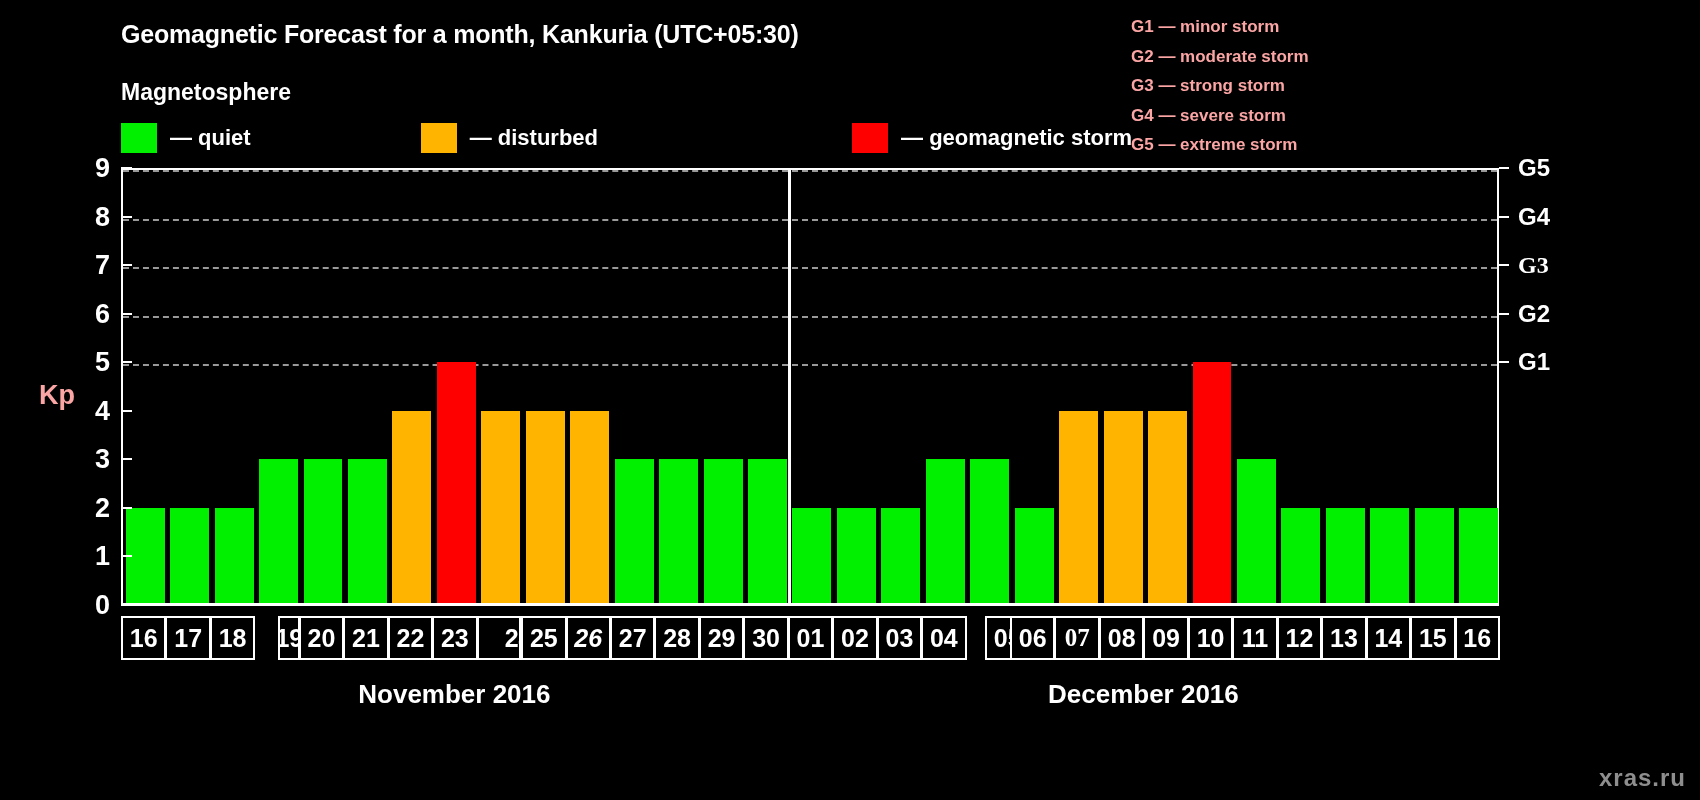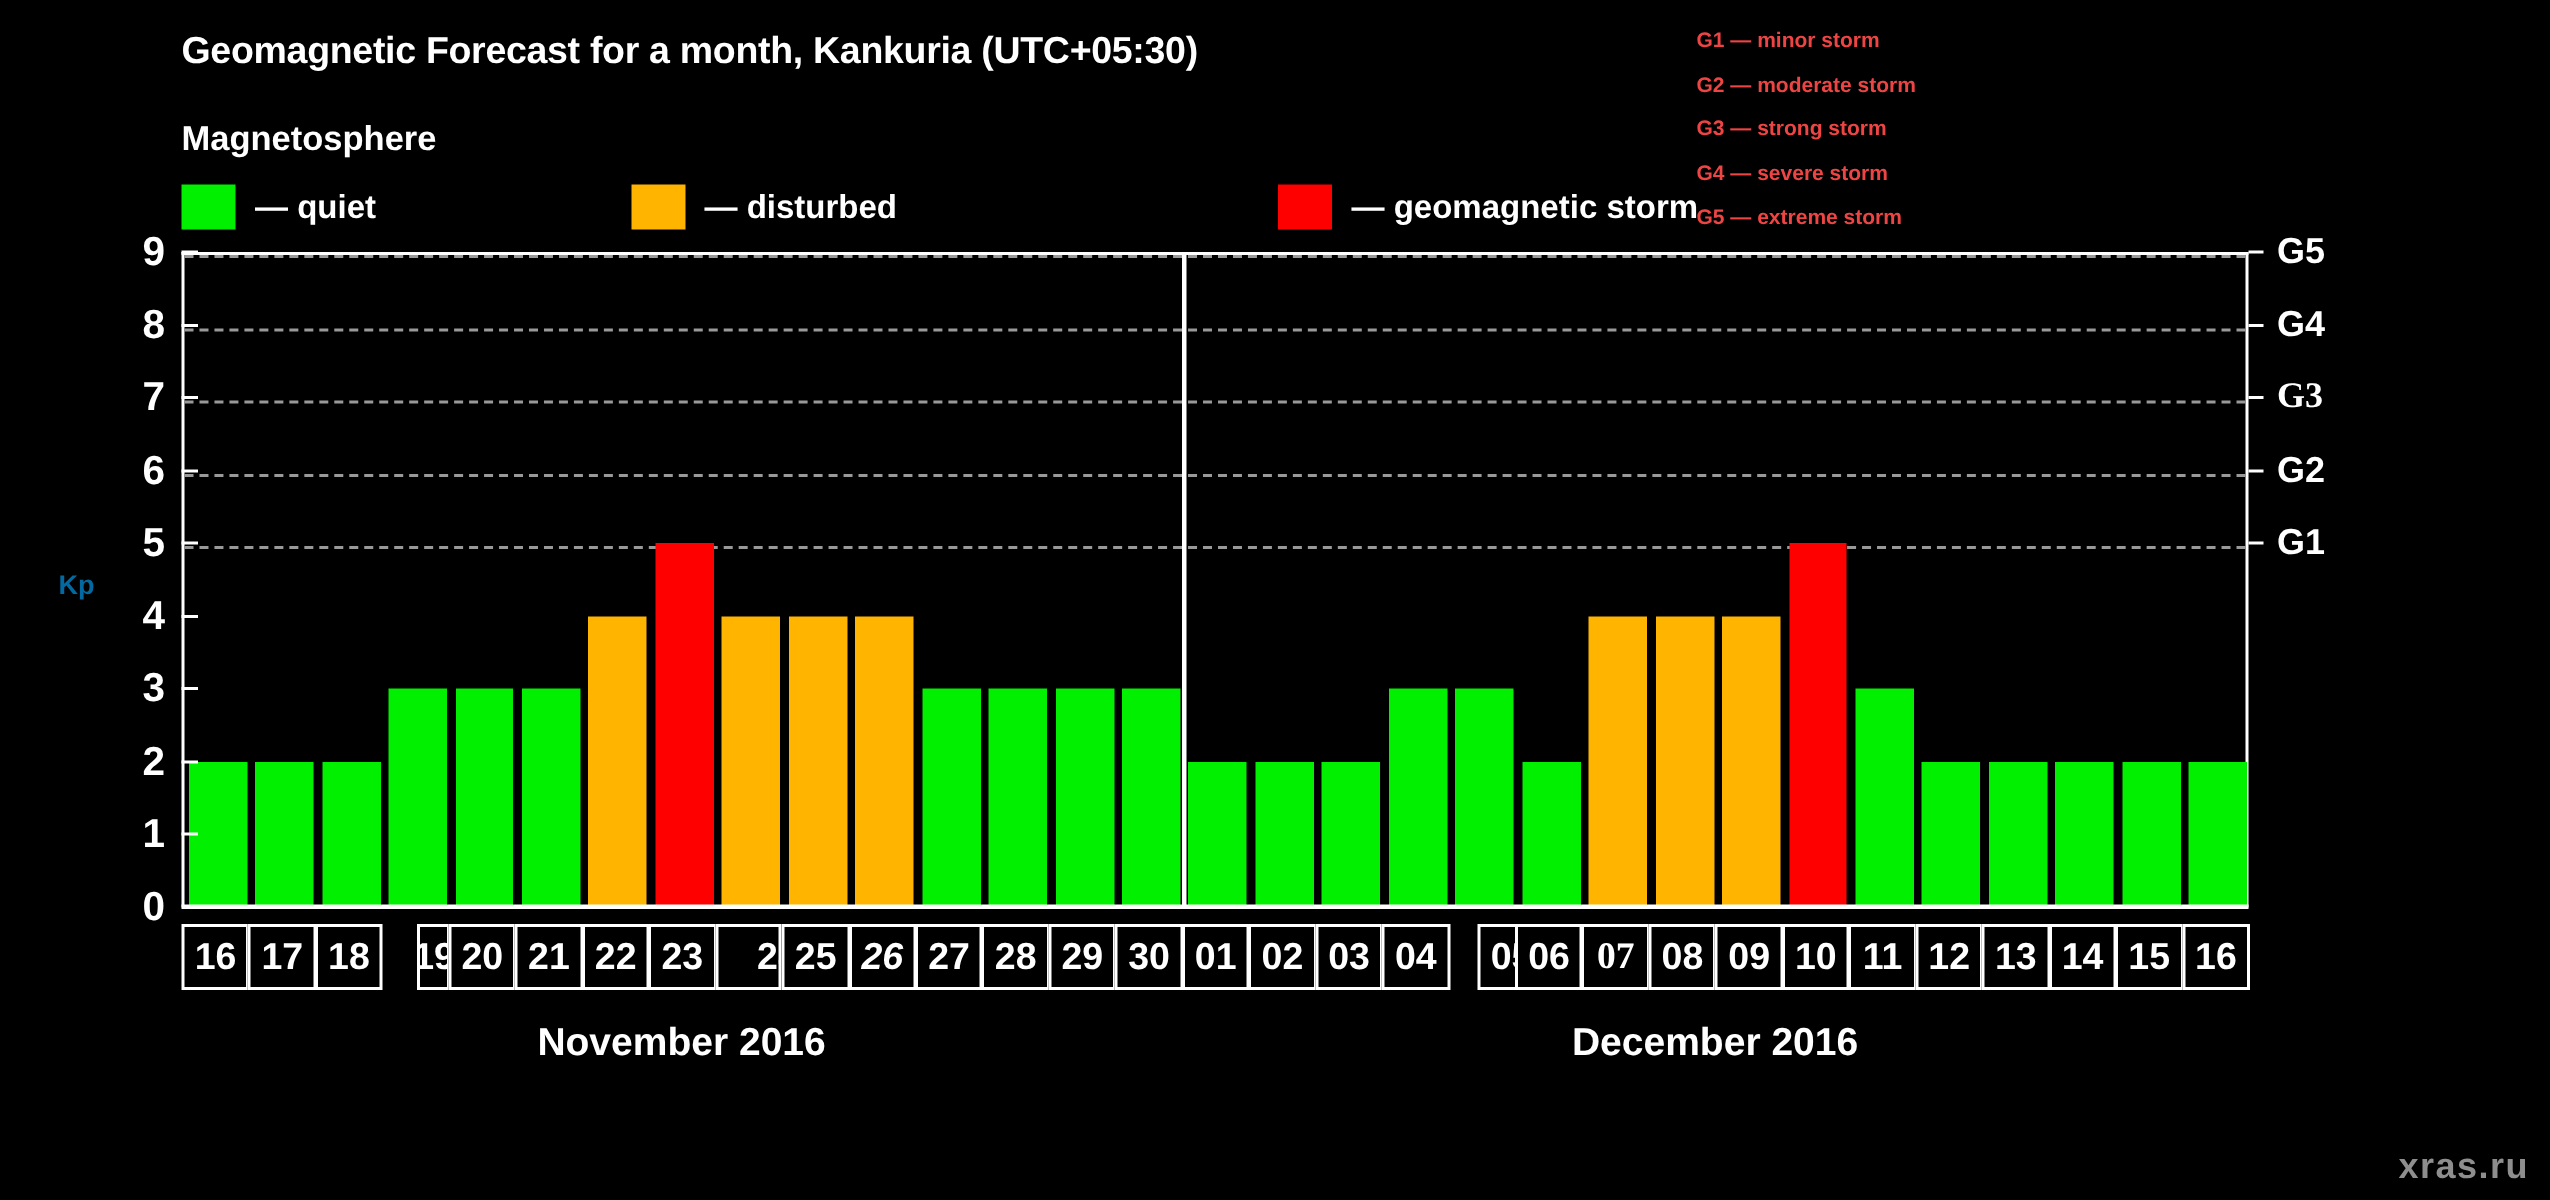--- a/index.html
+++ b/index.html
@@ -64,23 +64,23 @@
   }
 
   
   .glegend {
     position: absolute;
     left: 1131px; top: 12px;
     display: flex;
     flex-direction: column;
   }
   .gline {
-    font-size: 14px;
-    font-weight: bold;
-    color: #ef4444;
+    font-size: 17px;
+    font-weight: bold;
+    color: #fca5a5;
     line-height: 29.5px;
     white-space: nowrap;
   }
 
   
   #plot {
     position: absolute;
     left: 121px;
     top: 168px;
     width: 1378px;
@@ -140,23 +140,23 @@
     position: absolute;
     left: 121px;
     width: 11px;
     height: 2px;
     background: #ffffff;
     transform: translateY(-50%);
   }
   .ylabel-kp {
     position: absolute;
     left: 39px; top: 380px;
-    font-size: 18px;
-    font-weight: bold;
-    color: #0369a1;
+    font-size: 27px;
+    font-weight: bold;
+    color: #fca5a5;
   }
 
   
   #glabels { position: absolute; left: 1506px; top: 0; width: 90px; height: 800px; }
   .gtick-label {
     position: absolute;
     left: 12px;
     font-size: 24px;
     font-weight: bold;
     color: #ffffff;

